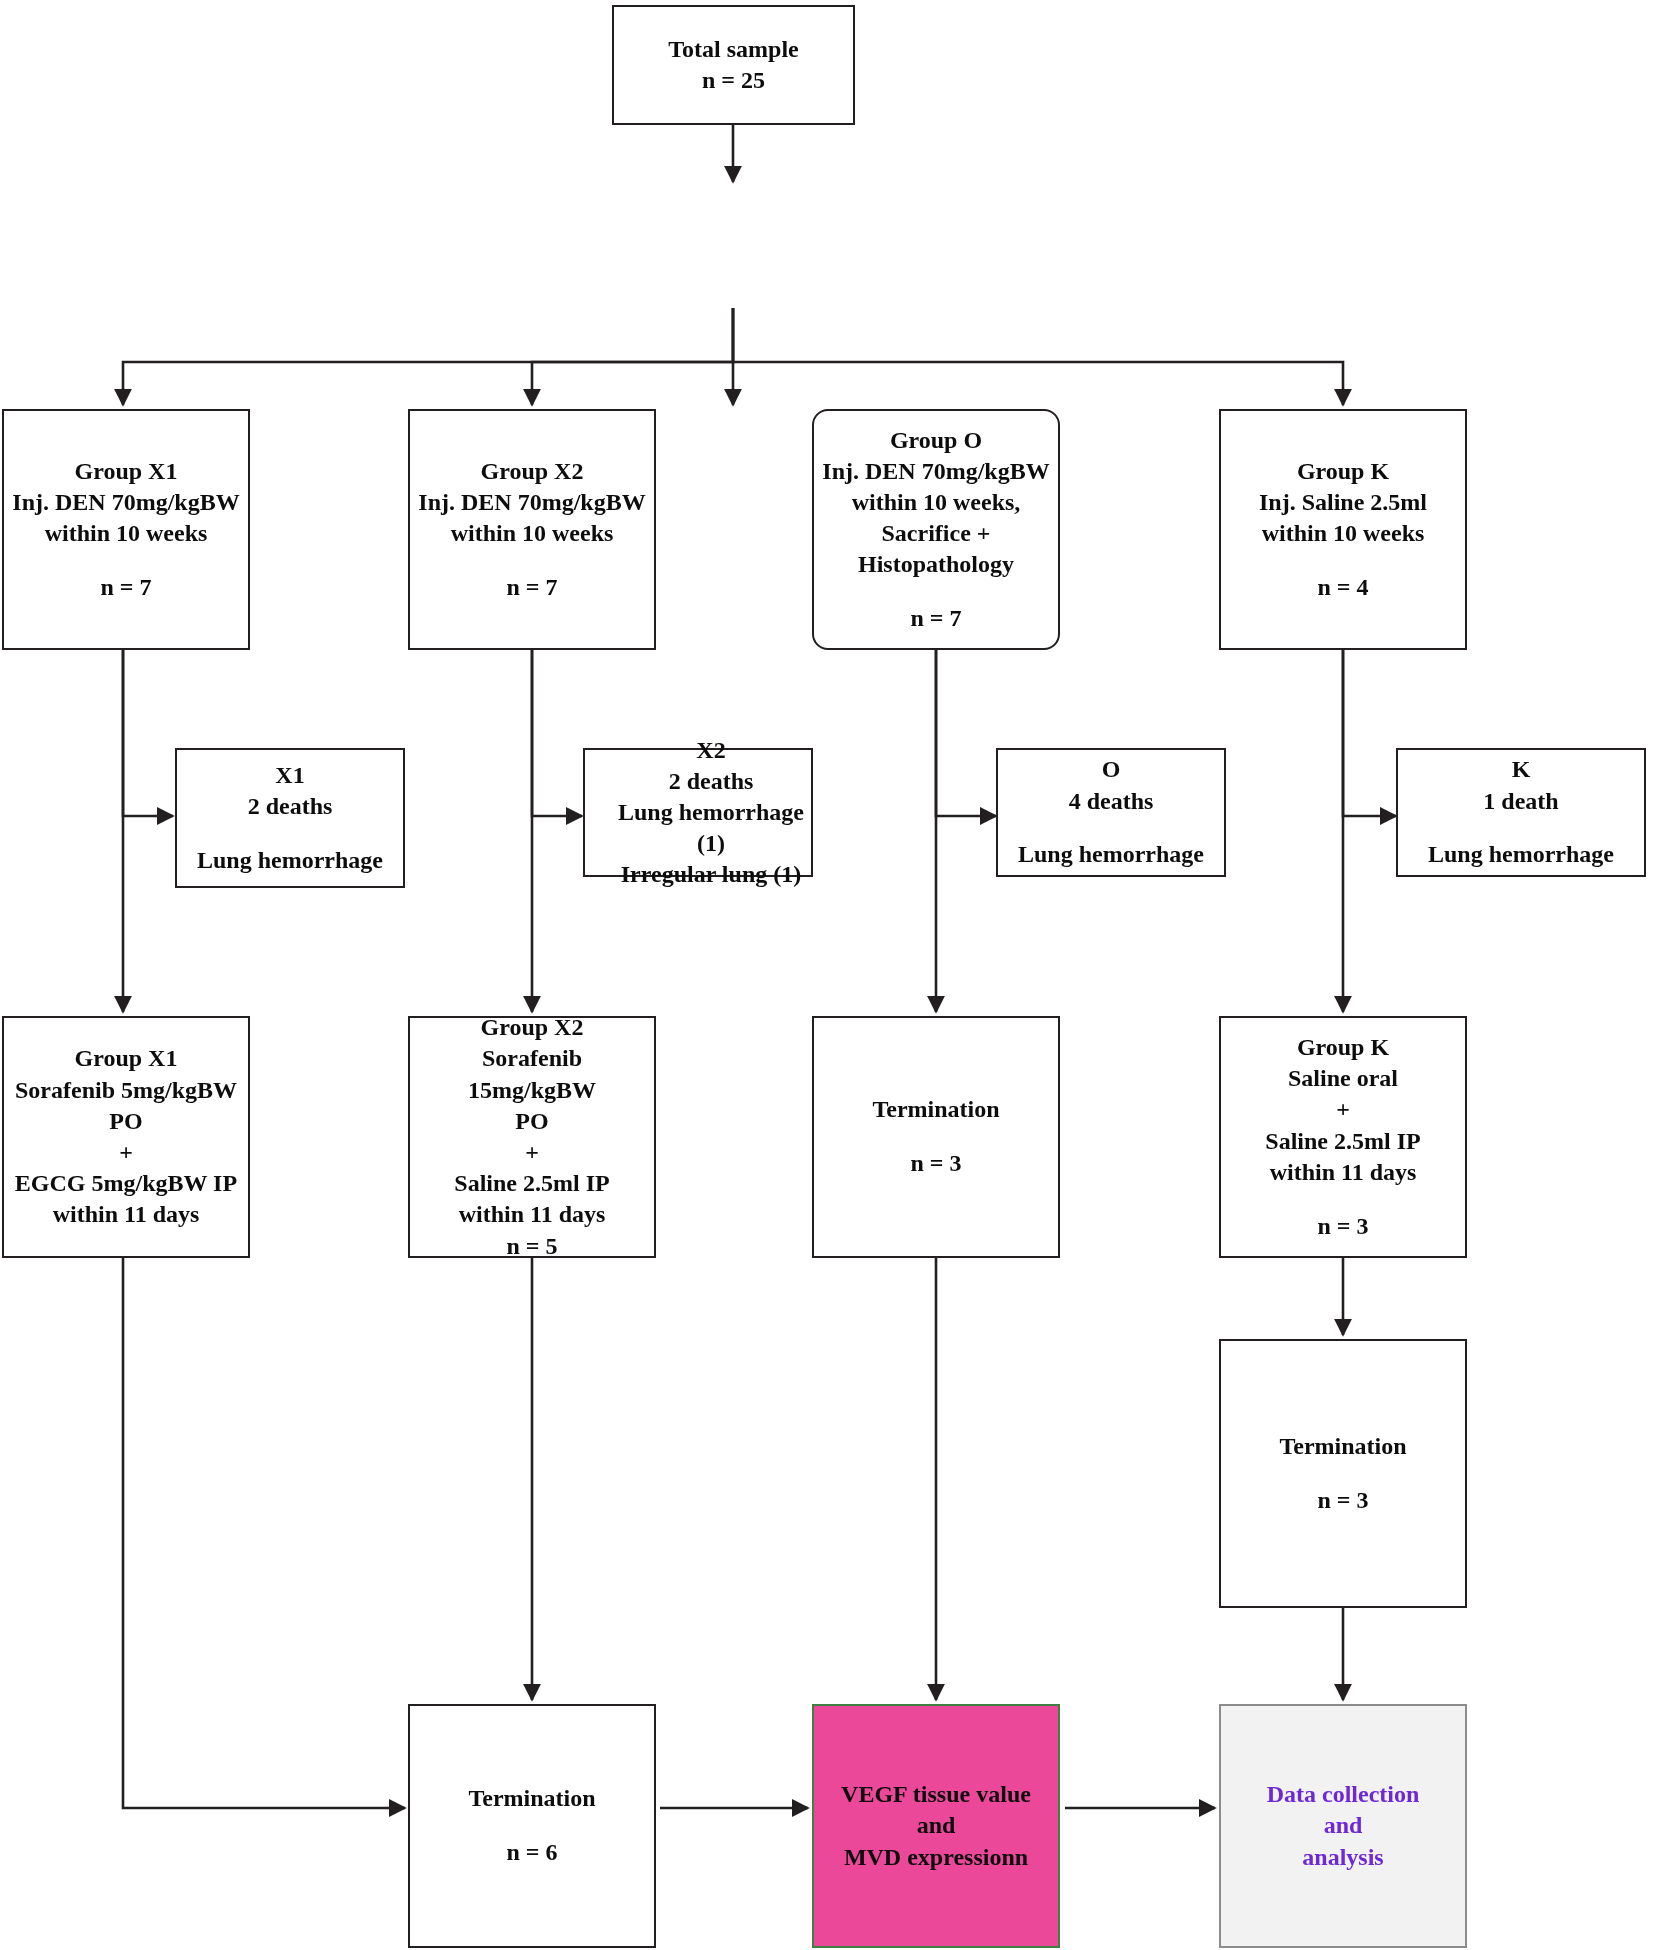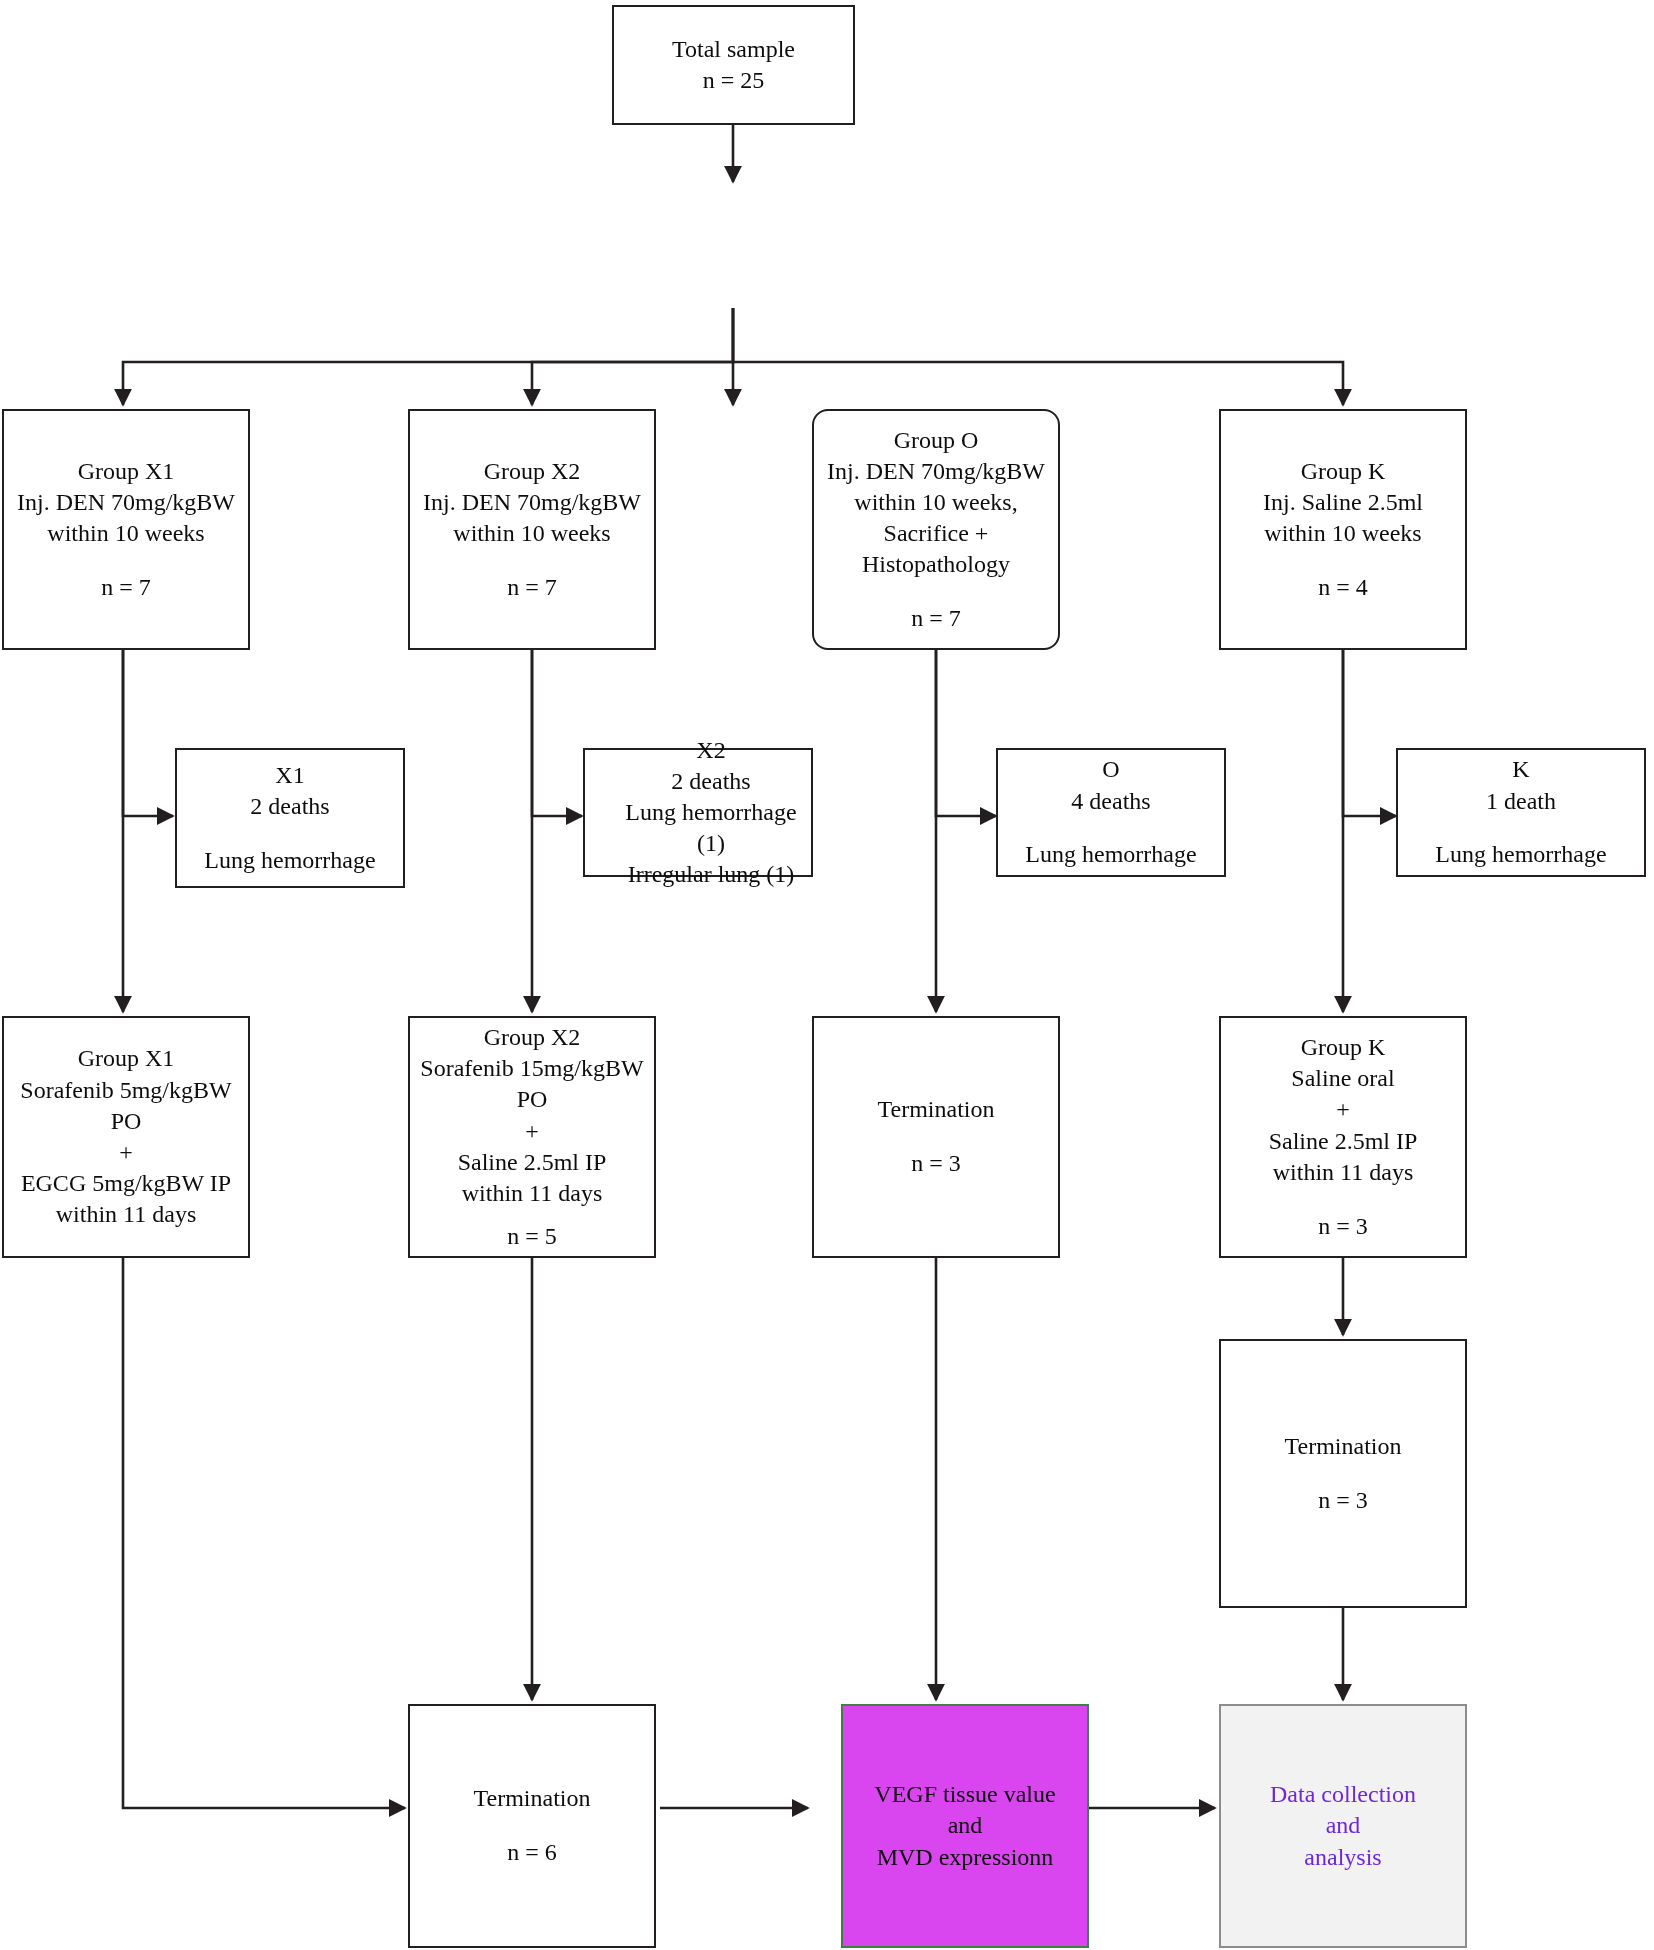--- a/index.html
+++ b/index.html
@@ -8,42 +8,42 @@
     background: #ffffff;
   }
   #canvas {
     position: relative;
     width: 1654px;
     height: 1950px;
     background: #ffffff;
     font-family: "Liberation Serif", "DejaVu Serif", serif;
     color: #0d0d0d;
     overflow: hidden;
+    font-weight: bold;
   }
   .node {
     position: absolute;
     box-sizing: border-box;
     border: 2.2px solid #231f20;
     background: #ffffff;
     display: flex;
     flex-direction: column;
     align-items: center;
     justify-content: center;
     text-align: center;
     line-height: 1.30;
     font-size: 24px;
     padding: 4px 6px;
     white-space: pre-line;
   }
   .node .ln { display: block; width: 100%; }
   .node .gap { display: block; height: 0.95em; }
   .green {
-    background: #d946ef;
+    background: #ec4899;
     border-color: #3f7f43;
-    margin-left: 29px;
   }
   .grey {
     background: #f2f2f2;
     border-color: #8c8c8c;
     color: #6d28d9;
   }
   svg.edges {
     position: absolute;
     left: 0; top: 0;
     width: 1654px;

